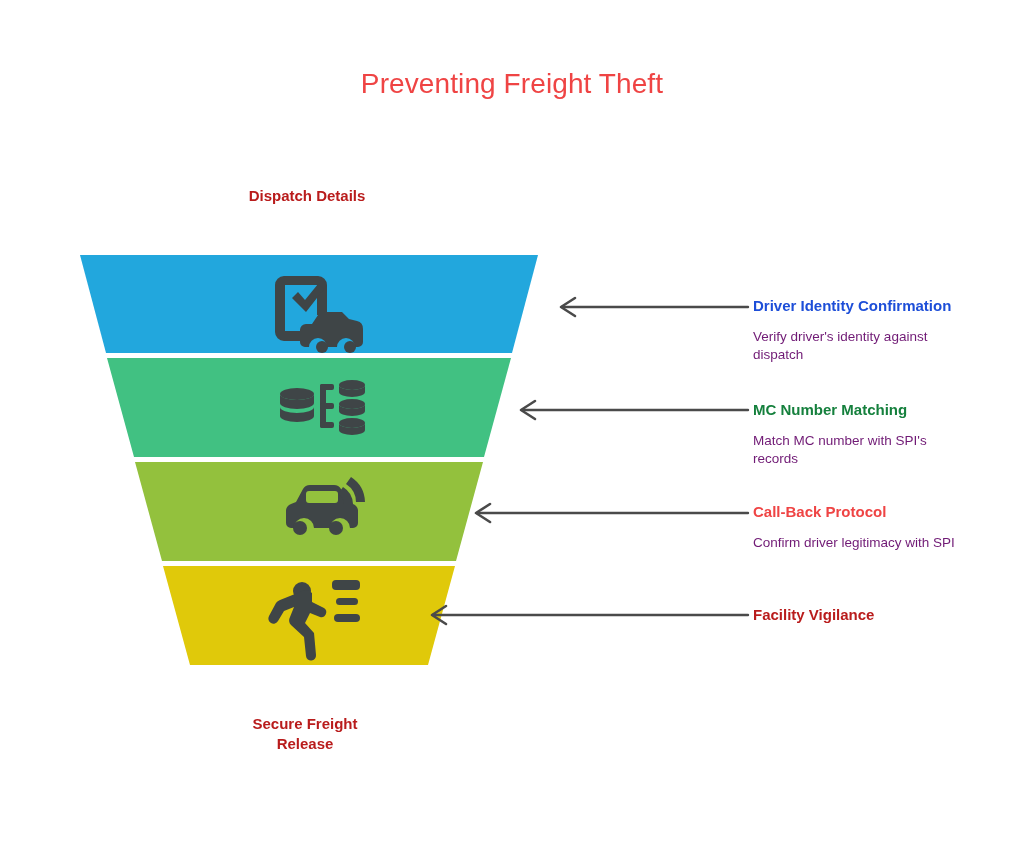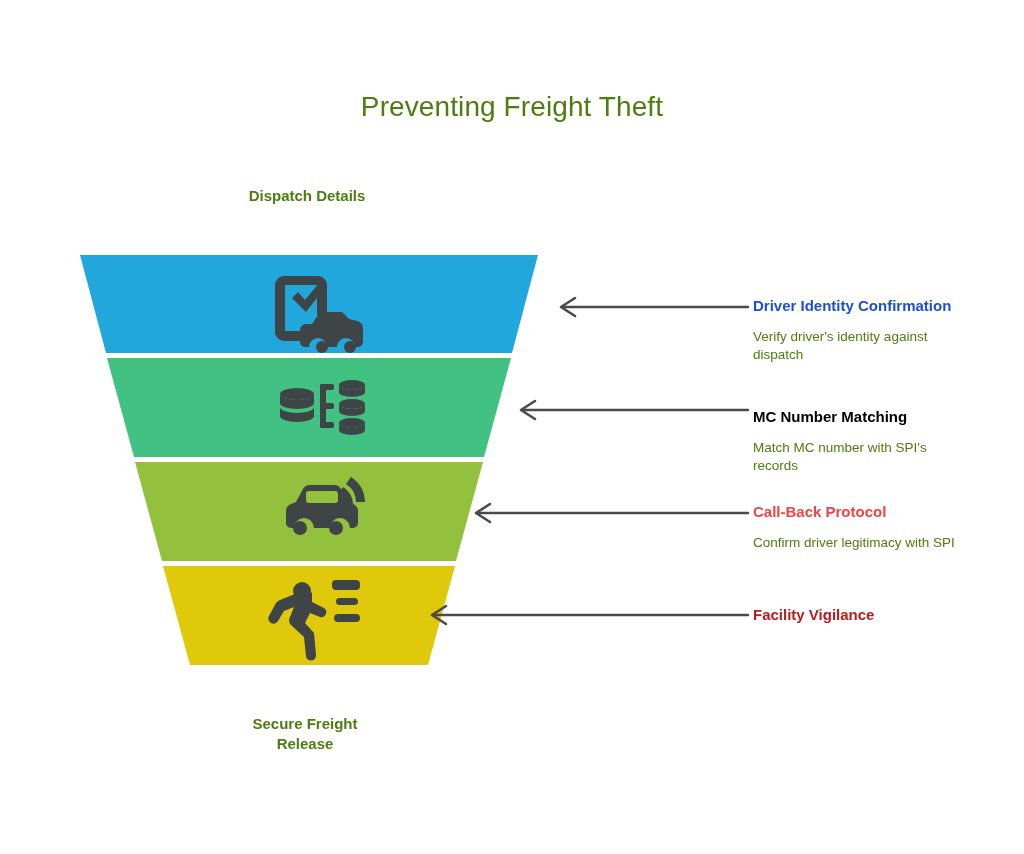--- a/index.html
+++ b/index.html
@@ -23,31 +23,30 @@
 
   
   .page-title {
     position: absolute;
     left: 0;
     top: 68px;
     width: 1024px;
     text-align: center;
     font-size: 28px;
     font-weight: 400;
-    color: #4d7c0f;
+    color: #ef4444;
     letter-spacing: 0.1px;
-    margin-top: 23px;
   }
 
   
   .cap-label {
     position: absolute;
     font-size: 15px;
     font-weight: bold;
-    color: #4d7c0f;
+    color: #b91c1c;
     line-height: 20px;
     text-align: center;
     white-space: pre-line;
   }
   #top-label {
     left: 166px;
     top: 186px;
     width: 282px;
   }
   #bottom-label {
@@ -81,21 +80,21 @@
   .step-title {
     font-size: 15px;
     font-weight: bold;
     line-height: 20px;
     margin: 0;
   }
   .step-desc {
     font-size: 13.5px;
     font-weight: 400;
     line-height: 18px;
-    color: #4d7c0f;
+    color: #701a75;
     margin: 12px 0 0 0;
   }
 </style>
 </head>
 <body>
 
 <div id="stage">
 
   <div class="page-title">Preventing Freight Theft</div>
 
@@ -185,21 +184,21 @@
       <line x1="9" y1="12" x2="324" y2="12" stroke="#4a4a4a" stroke-width="2.4" stroke-linecap="round"></line>
     </svg>
   </div>
 
   <div class="step" style="top:296px;">
     <p class="step-title" id="step-title-0" style="color: #1d4ed8;">Driver Identity Confirmation</p>
     <p class="step-desc">Verify driver's identity against dispatch</p>
   </div>
 
   <div class="step" style="top:400px;">
-    <p class="step-title" id="step-title-1" style="color: #000000; margin-top: 7px;">MC Number Matching</p>
+    <p class="step-title" id="step-title-1" style="color: #15803d;">MC Number Matching</p>
     <p class="step-desc">Match MC number with SPI's records</p>
   </div>
 
   <div class="step" style="top:502px;">
     <p class="step-title" id="step-title-2" style="color: #ef4444;">Call-Back Protocol</p>
     <p class="step-desc">Confirm driver legitimacy with SPI</p>
   </div>
 
   <div class="step" style="top:605px;">
     <p class="step-title" id="step-title-3" style="color: #b91c1c;">Facility Vigilance</p>

